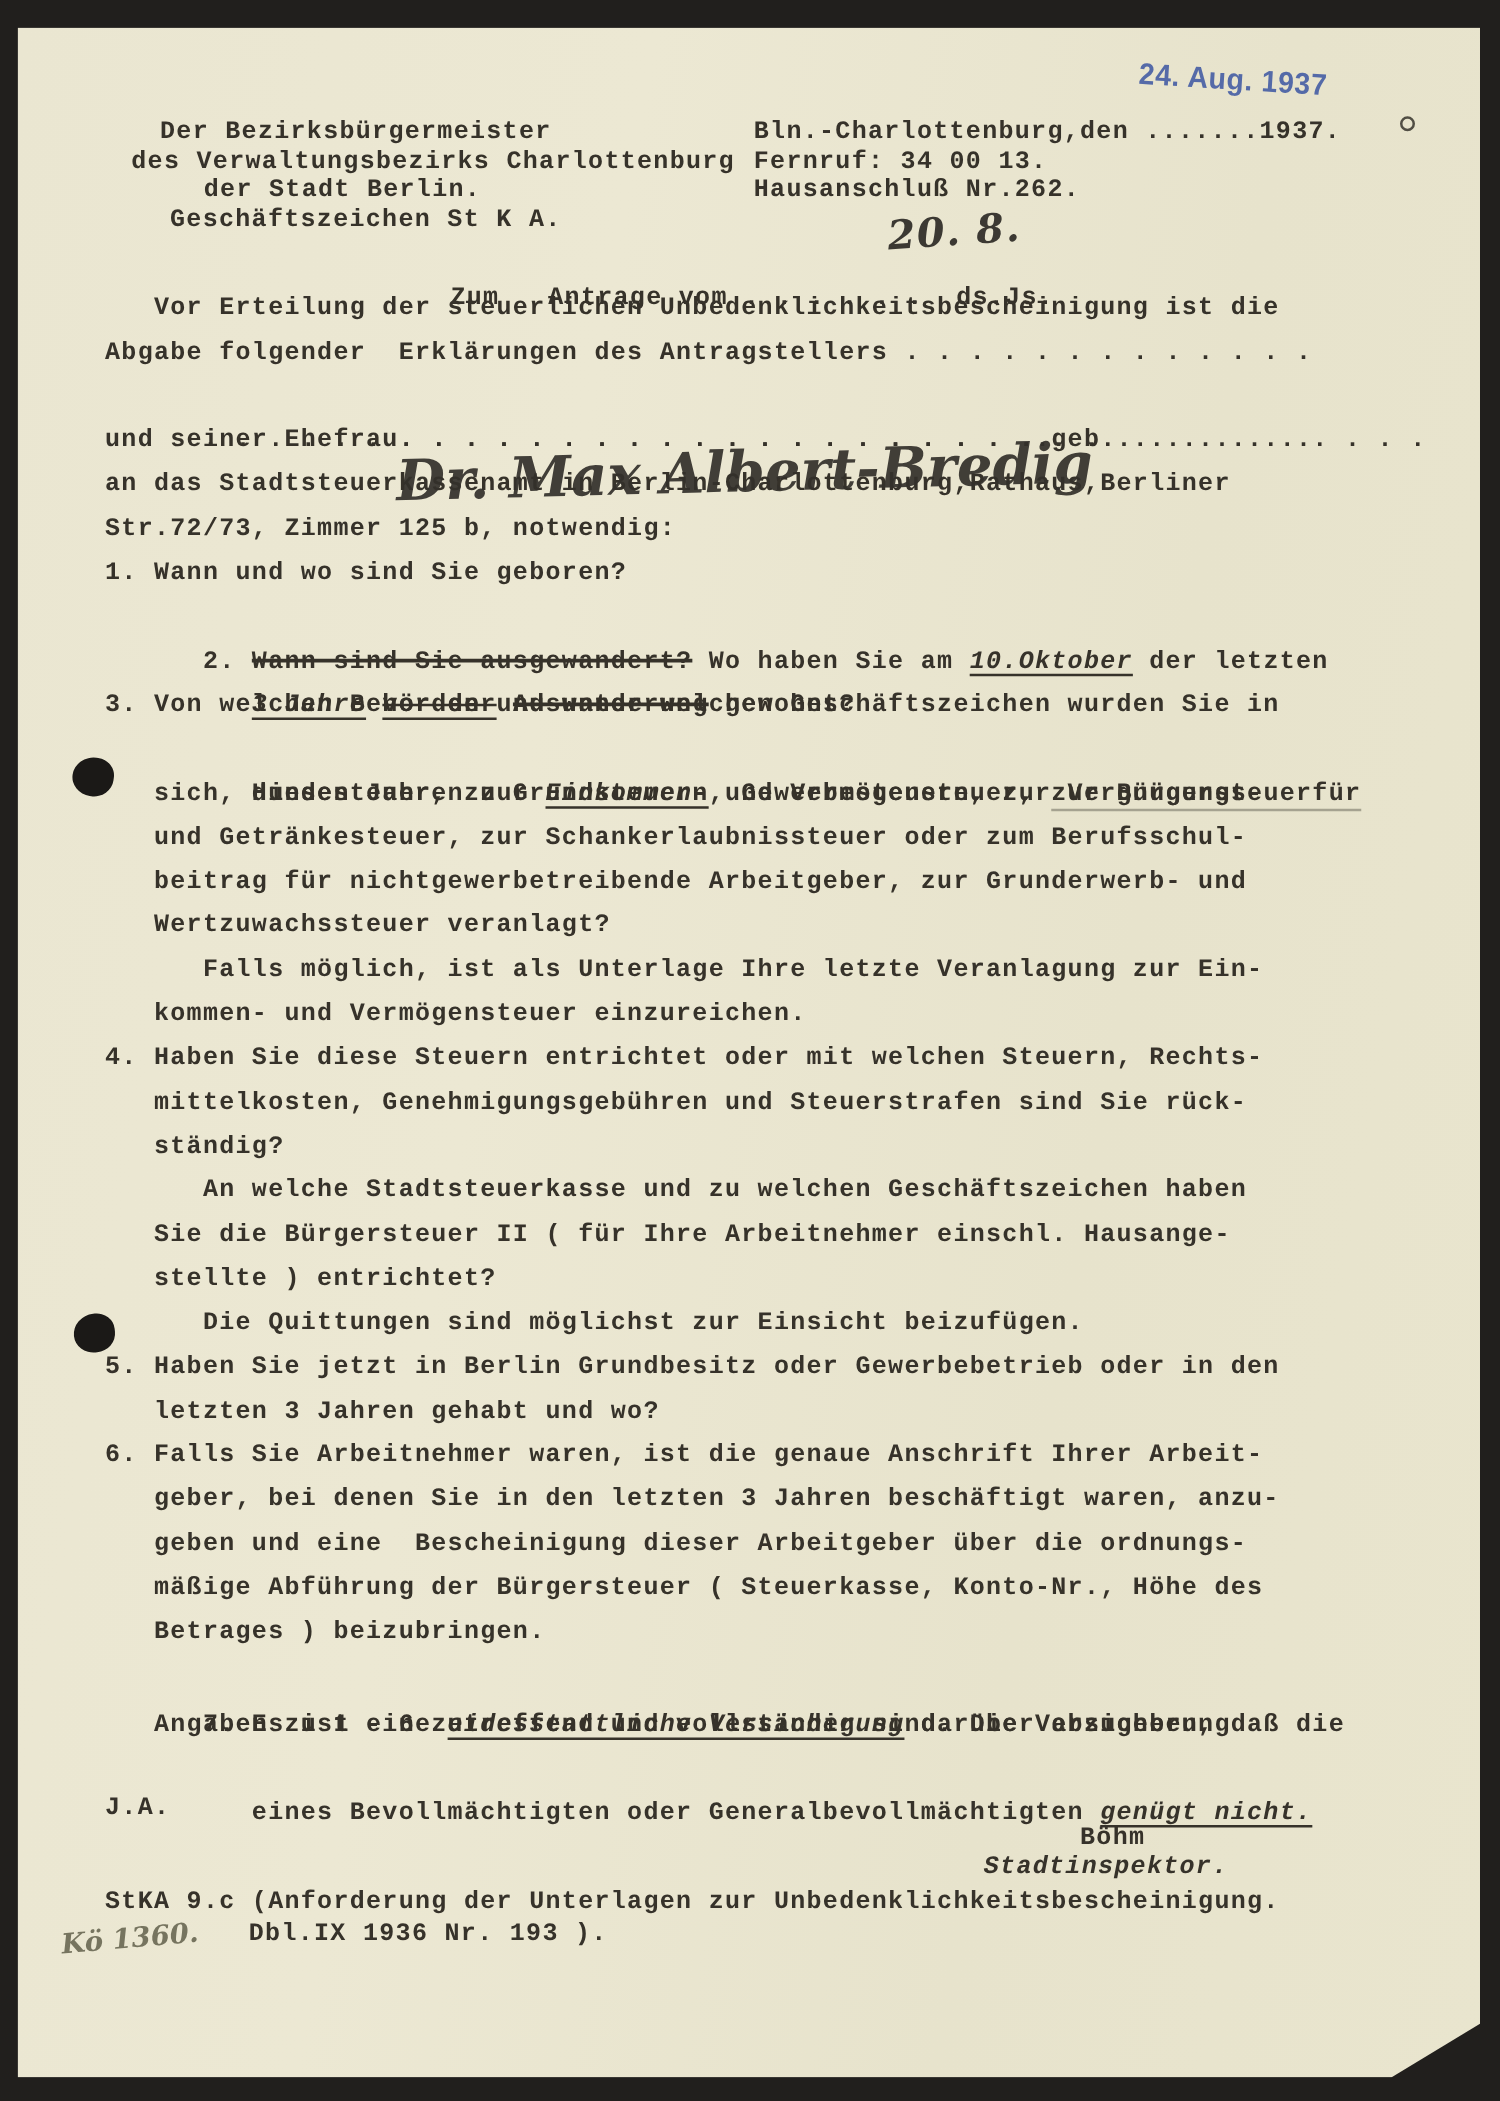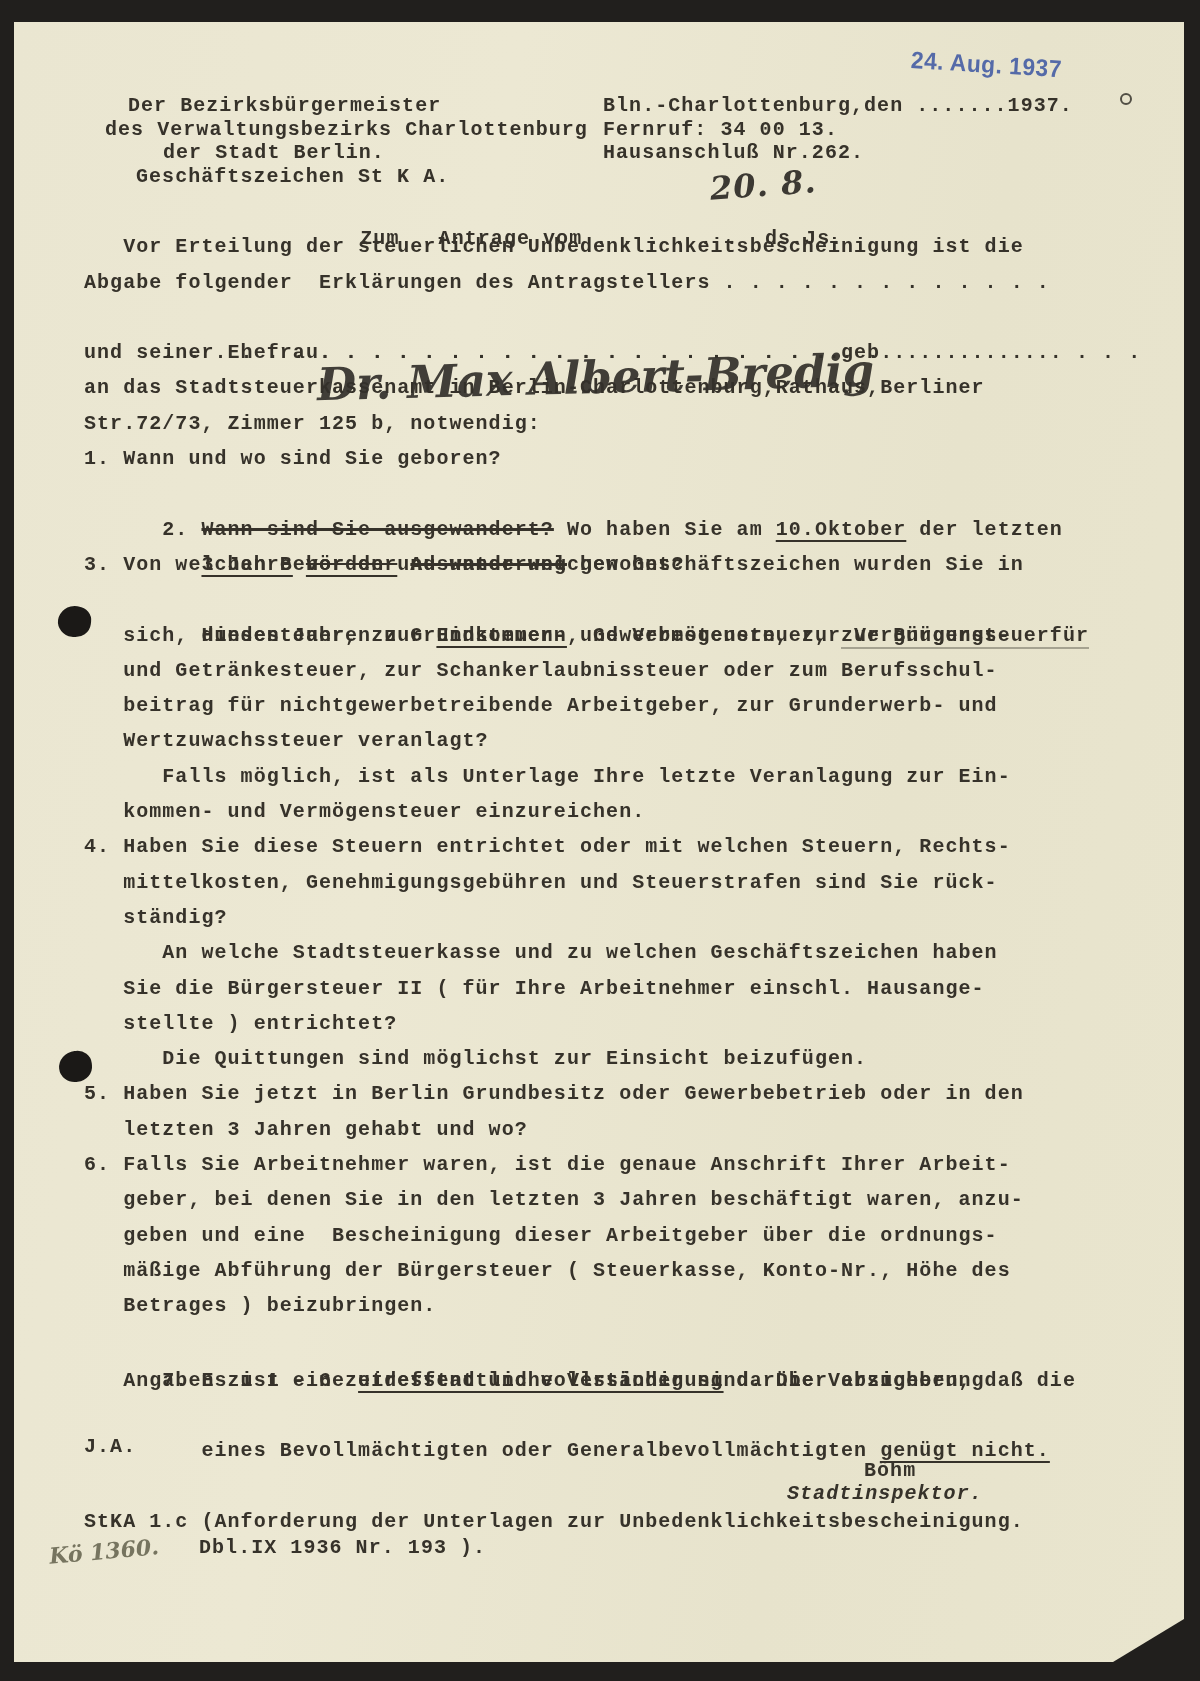--- a/index.html
+++ b/index.html
@@ -16,21 +16,21 @@
   }
   
   .tw{font-family:"Liberation Mono",monospace;font-weight:bold;color:#36322a;}
   .ln{white-space:pre;line-height:35.3px;height:35.3px;font-size:20px;letter-spacing:1.05px;}
   .mt8{margin-top:8px;} .mt4{margin-top:4px;}
   .hdr{position:absolute;left:47px;top:72px;font-size:20px;letter-spacing:1.05px;margin-left:44px;}
   .hdr .hl{white-space:pre;line-height:23.5px;}
   .hdr-meta{position:absolute;left:498px;top:0;}
   .ind23{margin-left:23px;} .ind58{margin-left:58px;} .ind31{margin-left:31px;}
   .docbody{position:absolute;left:70px;top:164px;width:990px;}
-  .u{text-decoration:underline;text-underline-offset:5px;text-decoration-thickness:2px;}
+  .u{text-decoration:underline;text-underline-offset:5px;text-decoration-thickness:2px;font-style:italic;}
   .s{text-decoration:line-through;text-decoration-thickness:2.5px;}
   .su{text-decoration:underline line-through;text-underline-offset:5px;text-decoration-thickness:2px;}
   .u-pencil{border-bottom:2px solid #a5a290;}
   .sig .ln{height:23.5px;line-height:23.5px;}
   .sig{margin-top:2px;}
   .foot{margin-top:3px;}
   .foot .ln{height:26px;line-height:26px;}
   .ml787{} .ml780{margin-left:780px;} .ml703{margin-left:703px;font-style:italic;}
   .ml115{margin-left:115px;} .ml198{margin-left:198px;}
   
@@ -143,21 +143,21 @@
       <span>   eines Bevollmächtigten oder Generalbevollmächtigten </span><span class="u">genügt nicht.</span>
     </div>
 
     <div class="sig">
       <div class="ln ml787">J.A.</div>
       <div class="ln ml780">Böhm</div>
       <div class="ln ml703">Stadtinspektor.</div>
     </div>
 
     <div class="foot">
-      <div class="ln">StKA 1.c (Anforderung der Unterlagen zur Unbedenklichkeitsbescheinigung.</div>
+      <div class="ln">StKA 9.c (Anforderung der Unterlagen zur Unbedenklichkeitsbescheinigung.</div>
       <div class="ln ml115">Dbl.IX 1936 Nr. 193 ).</div>
     </div>
 
   </div>
 
   <div class="hole hole1"></div>
   <div class="hole hole2"></div>
 
   <div class="pencil-note">Kö 1360.</div>
 

